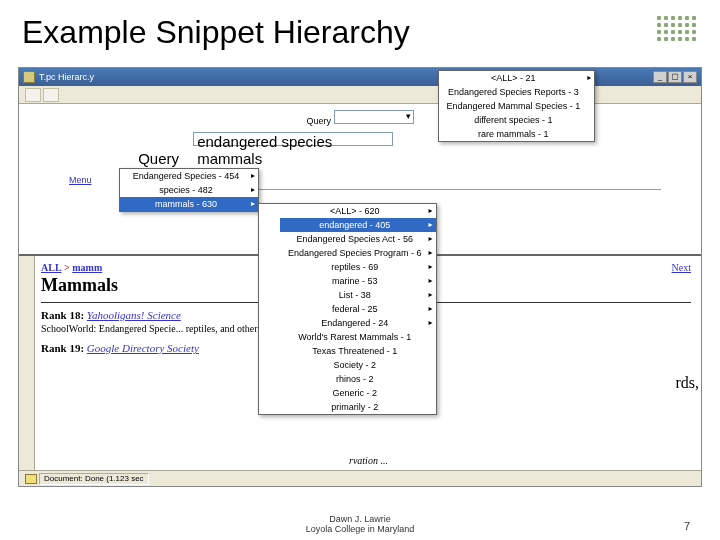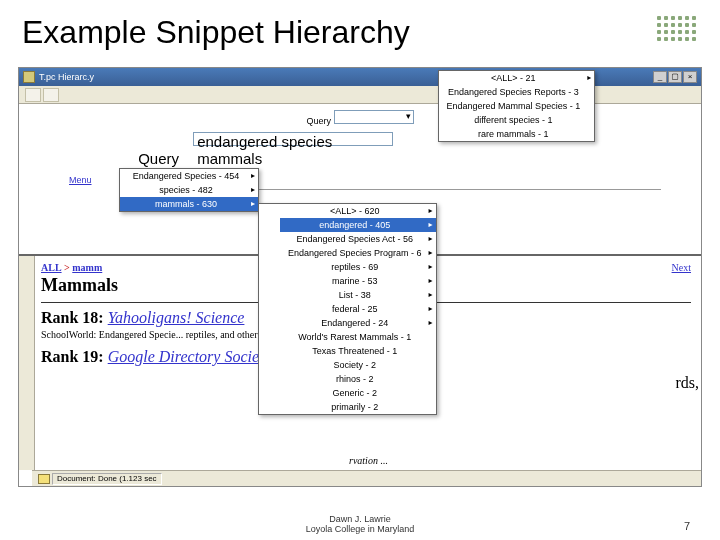--- a/index.html
+++ b/index.html
@@ -33,26 +33,26 @@
   .m2 { margin-top: 35px; margin-left: -1px; min-width: 170px; padding-left: 21px; }
   .m3 { margin-top: 15px; margin-left: -1px; min-width: 145px; }
   .m4 { margin-top: 15px; margin-left: -1px; min-width: 185px; }
   .results { position: absolute; top: 186px; left: 0; right: 0; bottom: 16px; border-top: 2px solid #666; background: #fff; padding: 6px 10px 0 22px; font-size: 10px; overflow: hidden; }
   .results .sidebar { position: absolute; left: 0; top: 0; bottom: 0; width: 16px; background: #ece9d8; border-right: 1px solid #aca899; }
   .results .crumb { font-family: "Times New Roman", serif; }
   .results .crumb a { color: #3333cc; font-weight: bold; text-decoration: underline; text-align: center; }
   .results .crumb .sep { color: #cc3333; font-weight: bold; }
   .results .m { font-family: "Times New Roman", serif; font-size: 18px; font-weight: bold; margin: 2px 0 6px; }
   .results .rhr { border-top: 1px solid #333; margin-bottom: 6px; }
-  .results .rank { font-family: "Times New Roman", serif; font-size: 16px; margin-bottom: 2px; }
+  .results .rank { font-family: "Times New Roman", serif; font-size: 11px; margin-bottom: 2px; }
   .results .rank b { font-weight: bold; }
   .results .rank .lnk { color: #3333cc; text-decoration: underline; font-style: italic; }
   .results .snip { font-family: "Times New Roman", serif; font-size: 10px; margin-bottom: 8px; }
   .results .next { position: absolute; top: 6px; right: 10px; color: #3333cc; text-decoration: underline; font-family: "Times New Roman", serif; font-size: 10px; }
-  .statusbar { position: absolute; bottom: 0; left: 13px; right: 0; height: 16px; background: #ece9d8; border-top: 1px solid #aca899; font-size: 8px; display: flex; align-items: center; padding: 0 6px; }
+  .statusbar { position: absolute; bottom: 0; left: 0; right: 0; height: 16px; background: #ece9d8; border-top: 1px solid #aca899; font-size: 8px; display: flex; align-items: center; padding: 0 6px; }
   .statusbar .cell { border: 1px inset #fff; padding: 0 4px; margin-right: 2px; height: 12px; line-height: 10px; }
   .statusbar .ico { width: 12px; height: 10px; background: #f4e07a; margin-right: 2px; border: 1px solid #8a7a3a; }
   .footer { position: absolute; bottom: 6px; left: 0; right: 0; text-align: center; font-size: 9px; color: #333; }
   .footer .pn { position: absolute; right: 30px; bottom: 2px; font-size: 11px; }
 </style>
 </head>
 <body>
 
 <div class="slide-title">Example Snippet Hierarchy</div>
 <div class="dots">

